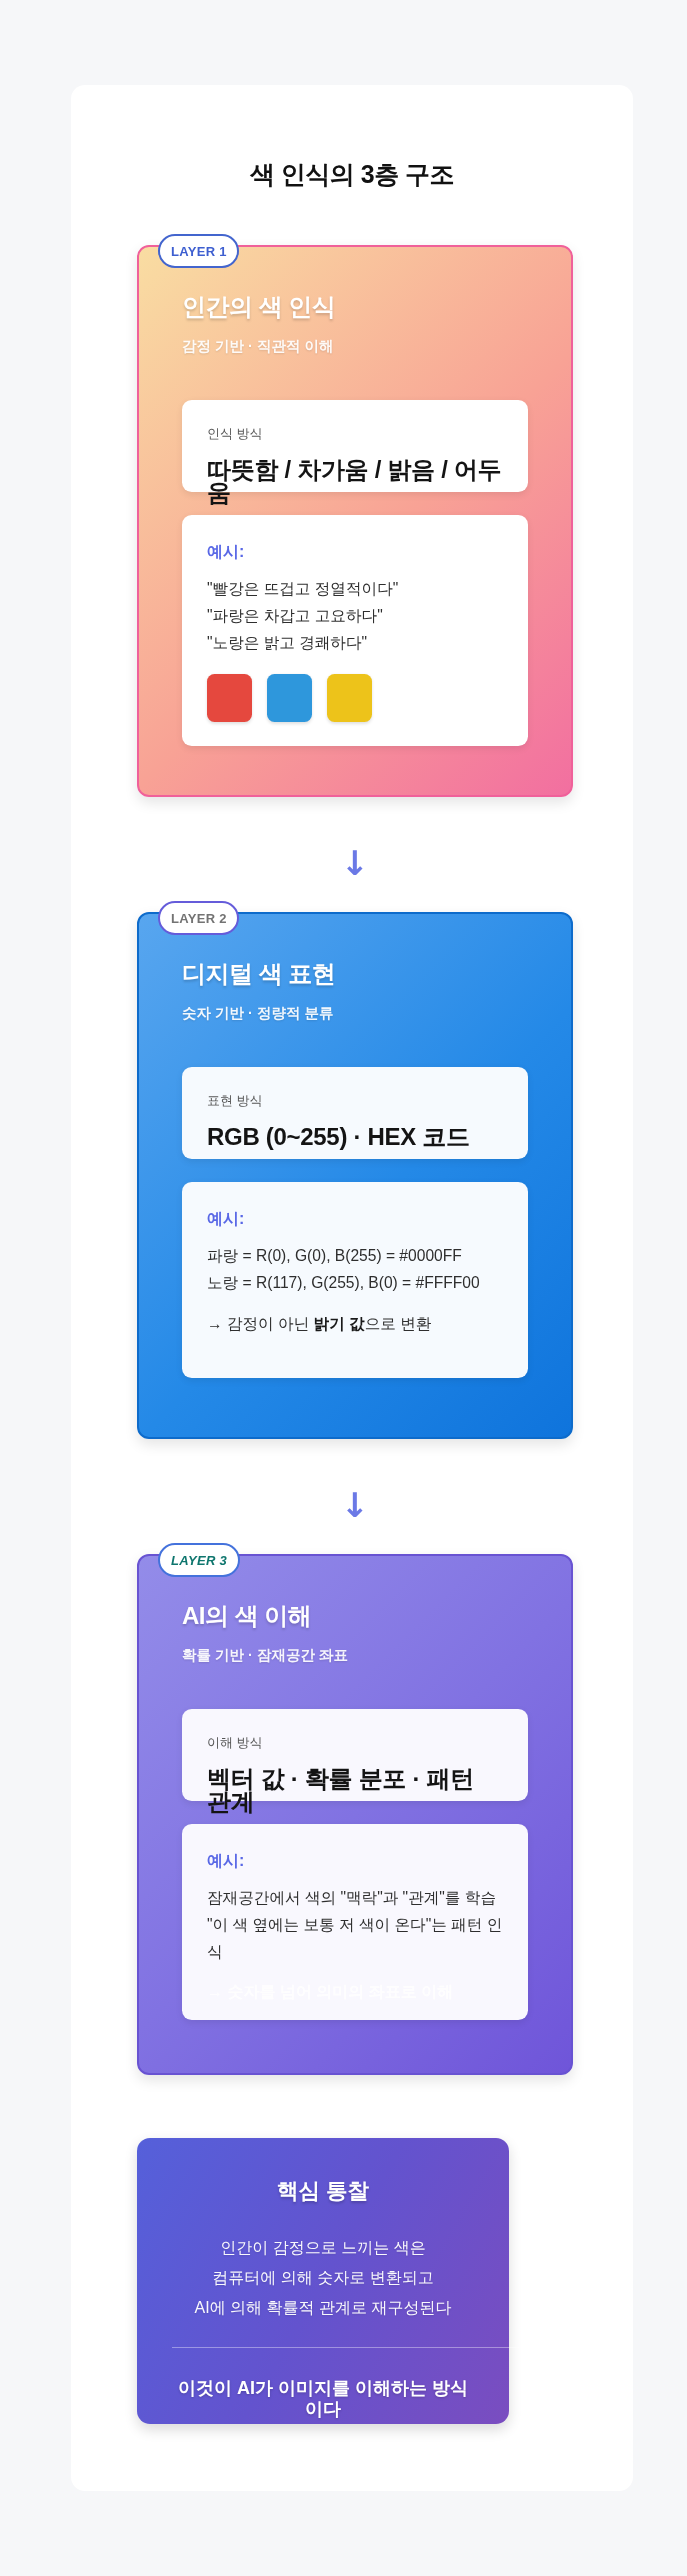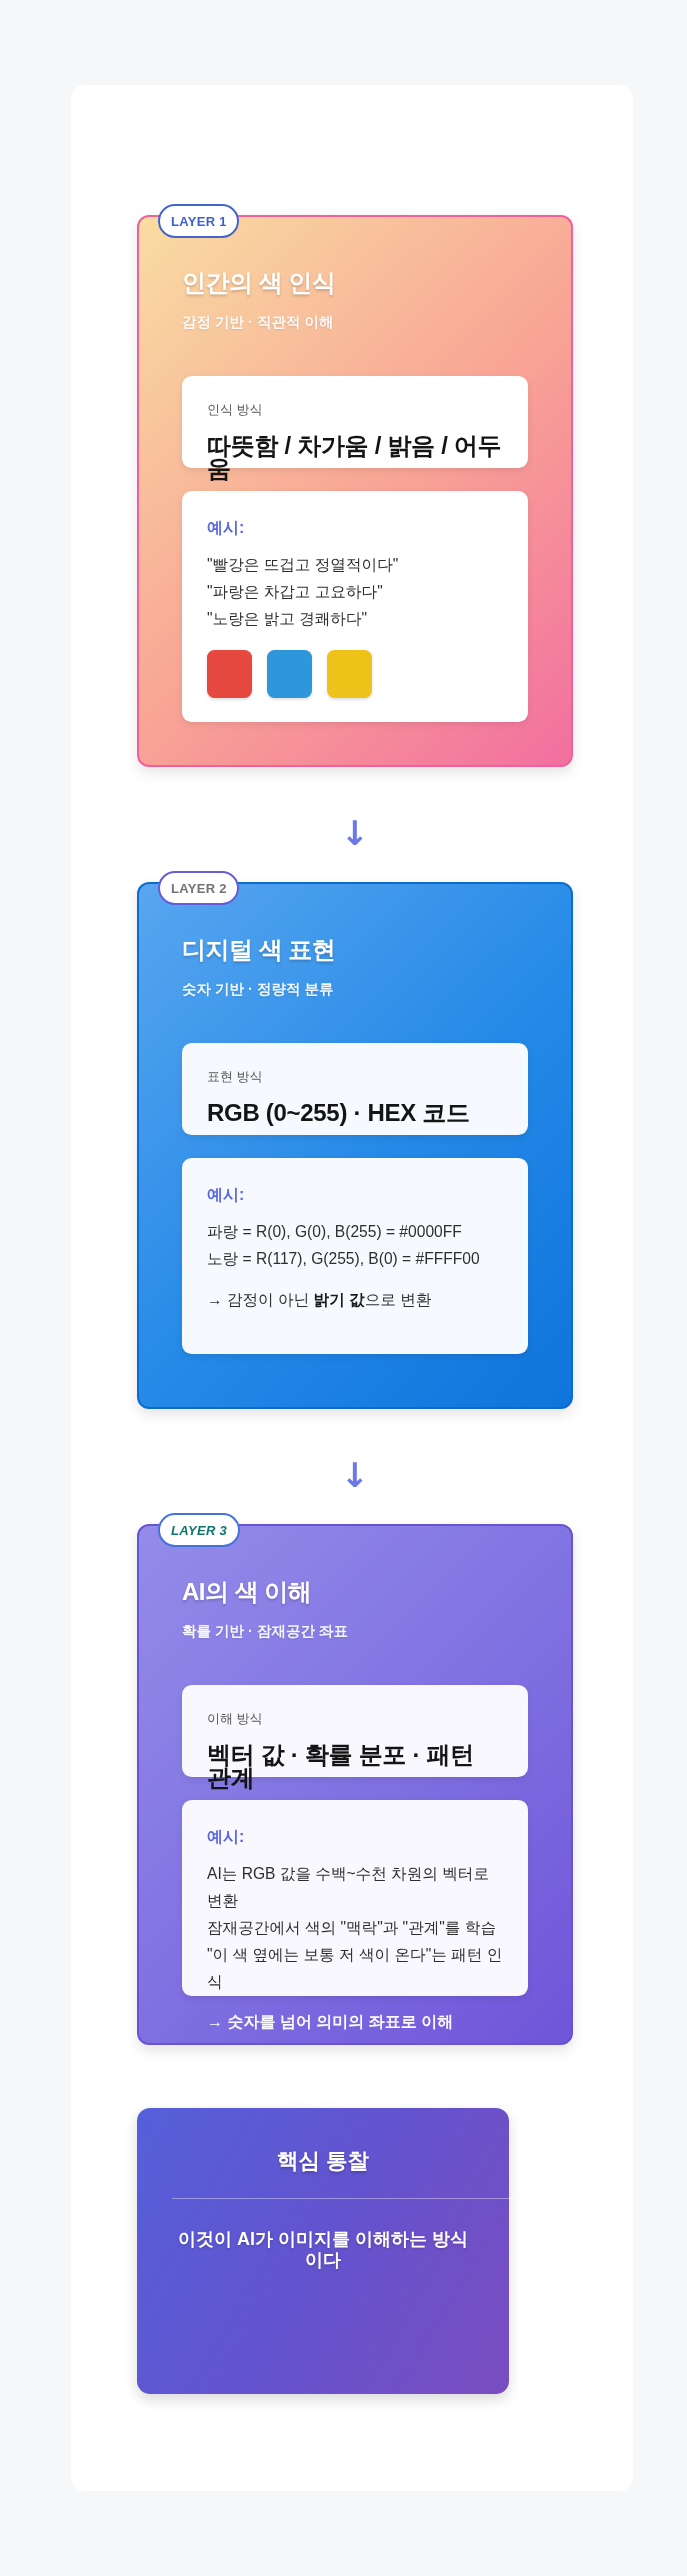--- a/index.html
+++ b/index.html
@@ -19,21 +19,21 @@
   .page-title{
     margin:0;text-align:center;
     font-size:25px;line-height:30px;font-weight:700;color:#111111;
     letter-spacing:-0.5px;
   }
   .stack{width:436px;margin-left:66px;}
   .layer{
     position:relative;box-sizing:border-box;
     width:436px;border-radius:12px;
     border:2.7px solid transparent;
-    padding:8px 43px;
+    padding:2px 43px;
     box-shadow:0 5.4px 13px rgba(0,0,0,0.10);
   }
   .layer1{
     margin-top:56px;height:552px;
     border-color:#F0609A;
     background:linear-gradient(135deg,#F9DDA2 0%,#F8A295 55%,#F26FA0 100%);
   }
   .layer2{
     margin-top:30px;height:527px;
     border-color:#0D6BCB;
@@ -110,20 +110,21 @@
     text-shadow:0 1.6px 2.7px rgba(0,0,0,0.20);
   }
   .insight-lines{margin-top:29px;font-size:16px;line-height:30px;color:rgba(255,255,255,0.96);text-shadow:0 1.1px 2.1px rgba(0,0,0,0.12);}
   .insight-divider{margin:24px auto 0;width:365px;height:1.1px;background:rgba(255,255,255,0.38);border:none;}
   .insight-conclusion{margin-top:30px;font-size:18px;line-height:20.4px;font-weight:700;color:#FFFFFF;text-shadow:0 1.1px 2.7px rgba(0,0,0,0.20);}
 </style>
 </head>
 <body>
 
 <div class="container">
+  <h1 class="page-title">색 인식의 3층 구조</h1>
 
   <div class="stack">
 
     <section class="layer layer1">
       <div class="badge">
         <span>LAYER 1</span>
       </div>
       <h2 class="layer-title">인간의 색 인식</h2>
       <p class="layer-subtitle">감정 기반 · 직관적 이해</p>
       <div class="box method-box">
@@ -181,29 +182,33 @@
       </div>
       <h2 class="layer-title">AI의 색 이해</h2>
       <p class="layer-subtitle">확률 기반 · 잠재공간 좌표</p>
       <div class="box method-box">
         <div class="method-label">이해 방식</div>
         <div class="method-value">벡터 값 · 확률 분포 · 패턴 관계</div>
       </div>
       <div class="box example-box">
         <div class="example-label">예시:</div>
         <div class="example-lines">
-          <div>AI는 RGB 값을 수백~수천 차원의 벡터로 변환</div>
           <div>잠재공간에서 색의 "맥락"과 "관계"를 학습</div>
           <div>"이 색 옆에는 보통 저 색이 온다"는 패턴 인식</div>
         </div>
         <div class="example-note-white">→ 숫자를 넘어 의미의 좌표로 이해</div>
       </div>
     </section>
 
     <section class="insight">
       <h2 class="insight-title">핵심 통찰</h2>
+      <div class="insight-lines">
+        <div>인간이 감정으로 느끼는 색은</div>
+        <div>컴퓨터에 의해 숫자로 변환되고</div>
+        <div>AI에 의해 확률적 관계로 재구성된다</div>
+      </div>
       <hr class="insight-divider">
       <div class="insight-conclusion">이것이 AI가 이미지를 이해하는 방식이다</div>
     </section>
 
   </div>
 </div>
 
 
 </body></html>

